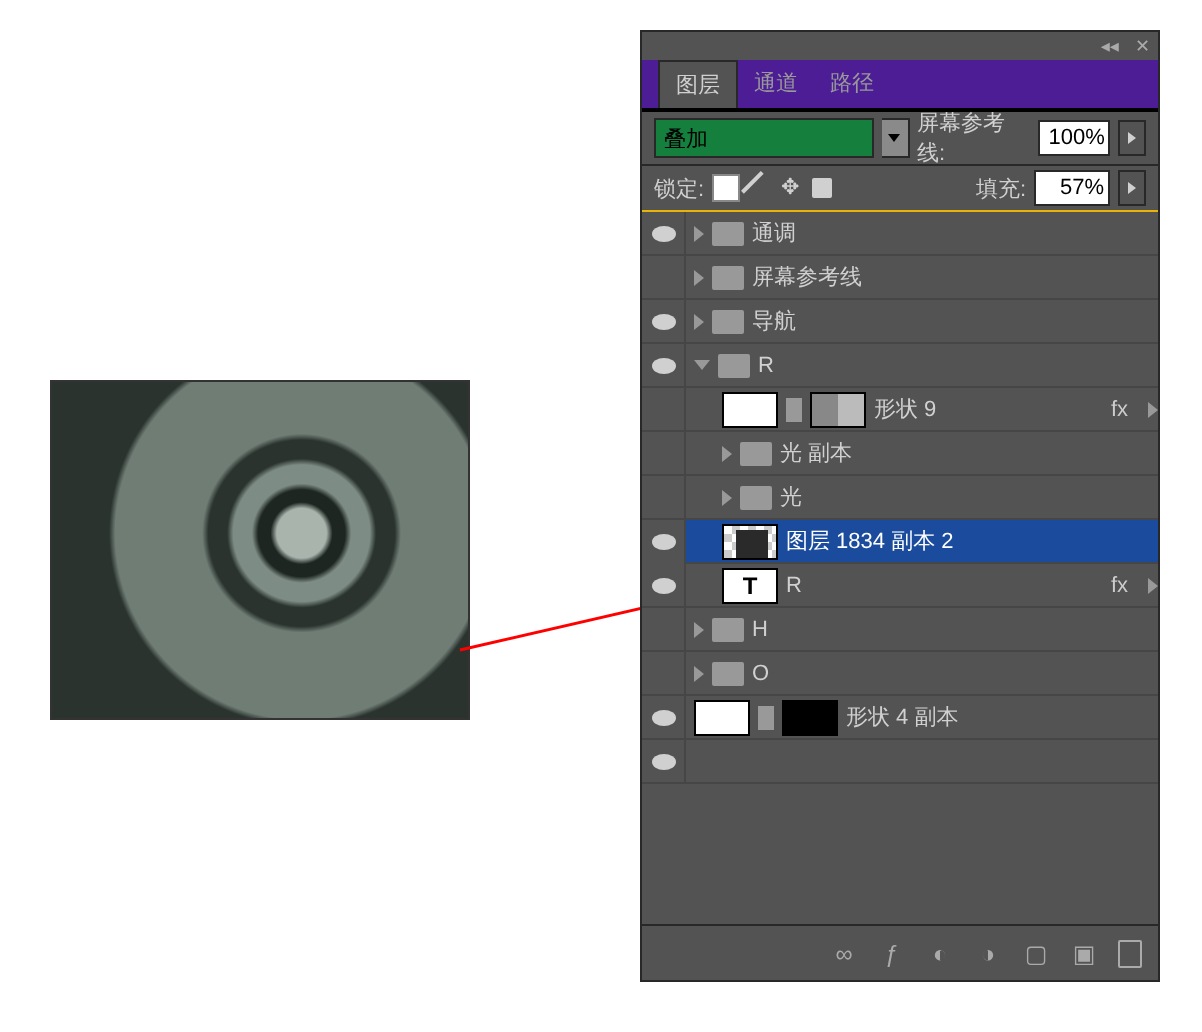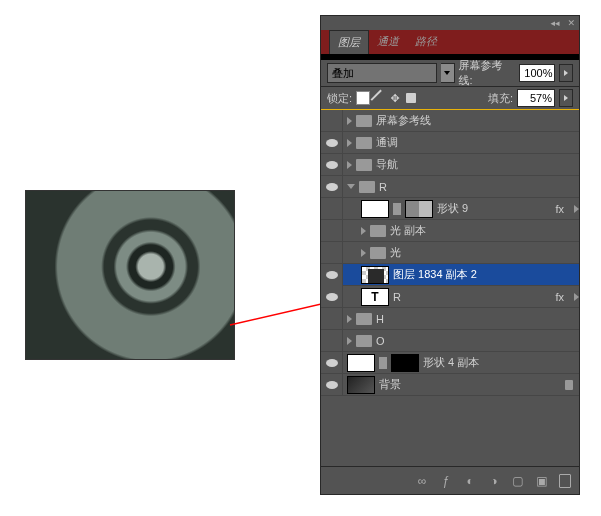--- a/index.html
+++ b/index.html
@@ -1,26 +1,26 @@
 <!DOCTYPE html>
 <html><head>
 <meta charset="utf-8">
 <style>
 * { margin: 0; padding: 0; box-sizing: border-box; font-family: "Microsoft YaHei", Arial, sans-serif; }
 body { background: #fff; width: 601px; height: 516px; position: relative; }
 
 .panel { position: absolute; left: 320px; top: 15px; width: 260px; background: #535353; border: 1px solid #282828; }
 .panel-header { height: 14px; background: #535353; display: flex; justify-content: flex-end; align-items: center; padding: 0 4px; gap: 8px; }
 .panel-header .ctrl { color: #aaa; font-size: 9px; cursor: default; }
-.tabs { display: flex; background: #7f1d1d; border-bottom: 6px solid #000000; padding-left: 8px; font-style: italic; }
+.tabs { display: flex; background: #4c1d95; border-bottom: 2px solid #000000; padding-left: 8px; }
 .tab { font-size: 11px; color: #999; padding: 4px 8px; }
 .tab.active { color: #d0d0d0; background: #535353; border: 1px solid #282828; border-bottom: none; }
 
 .row { display: flex; align-items: center; height: 26px; padding: 0 6px; gap: 4px; font-size: 11px; color: #d0d0d0; }
-.blend { flex: 0 0 110px; height: 20px; background: #737373; color: #000; border: 1px solid #282828; display: flex; align-items: center; padding: 0 4px; font-size: 11px; }
+.blend { flex: 0 0 110px; height: 20px; background: #15803d; color: #000; border: 1px solid #282828; display: flex; align-items: center; padding: 0 4px; font-size: 11px; }
 .dd-arrow { width: 14px; height: 20px; background: #8a8a8a; border: 1px solid #282828; border-left: none; display: flex; align-items: center; justify-content: center; }
 .dd-arrow::after { content: ""; border-left: 3px solid transparent; border-right: 3px solid transparent; border-top: 4px solid #000; }
 .num-field { width: 38px; height: 18px; background: #fff; color: #000; border: 1px solid #282828; text-align: right; padding: 0 2px; font-size: 11px; display: flex; align-items: center; justify-content: flex-end; }
 .flyout { width: 14px; height: 18px; background: #535353; border: 1px solid #282828; display: flex; align-items: center; justify-content: center; }
 .flyout::after { content: ""; border-top: 3px solid transparent; border-bottom: 3px solid transparent; border-left: 4px solid #d0d0d0; }
 
 .lock-row { border-top: 1px solid #282828; border-bottom: 1px solid #eab308; height: 24px; }
 .lock-ic { width: 14px; height: 14px; background: #fff; border: 1px solid #888; }
 .brush-ic { width: 10px; height: 14px; display: inline-block; border-left: 2px solid #d0d0d0; transform: rotate(45deg); }
 .move-ic { width: 14px; height: 14px; display: inline-block; color: #d0d0d0; font-size: 11px; line-height: 14px; text-align: center; }
@@ -107,36 +107,36 @@
     <span class="lock-ic2"></span>
     <span style="flex:1"></span>
     <span>填充:</span>
     <div class="num-field">57%</div>
     <div class="flyout"></div>
   </div>
 
   <div class="layers">
 
     <div class="layer">
+      <div class="vis">
+          <span class="eye"></span>
+        </div>
+      <div class="content">
+          <span class="tri"></span>
+          <span class="folder"></span>
+          <span class="lname">通调</span>
+        </div>
+    </div>
+
+    <div class="layer">
       <div class="vis"></div>
       <div class="content">
           <span class="tri"></span>
           <span class="folder"></span>
           <span class="lname">屏幕参考线</span>
-        </div>
-    </div>
-
-    <div class="layer">
-      <div class="vis">
-          <span class="eye"></span>
-        </div>
-      <div class="content">
-          <span class="tri"></span>
-          <span class="folder"></span>
-          <span class="lname">通调</span>
         </div>
     </div>
 
     <div class="layer">
       <div class="vis">
           <span class="eye"></span>
         </div>
       <div class="content">
           <span class="tri"></span>
           <span class="folder"></span>
@@ -235,25 +235,20 @@
           <span class="thumb"></span>
           <span class="link"></span>
           <span class="thumb black"></span>
           <span class="lname">形状 4 副本</span>
         </div>
     </div>
 
     <div class="layer">
       <div class="vis">
           <span class="eye"></span>
-        </div>
-      <div class="content">
-          <span class="thumb dark"></span>
-          <span class="lname">背景</span>
-          <span class="ic-lock"></span>
         </div>
     </div>
 
     <div style="height:70px"></div>
   </div>
 
   <div class="footer">
     <span class="fic">∞</span>
     <span class="fic">ƒ</span>
     <span class="fic">◐</span>

